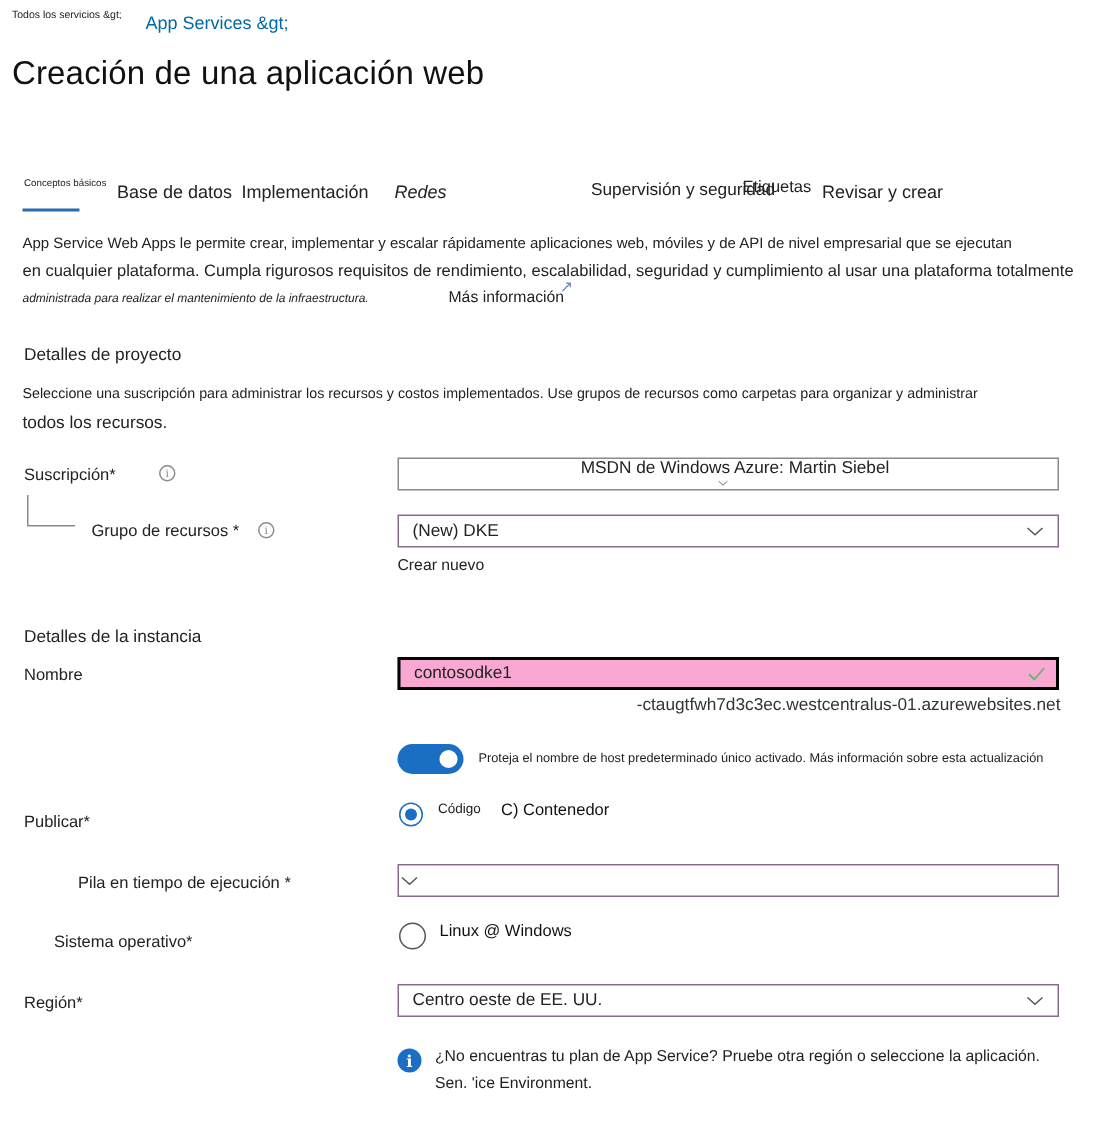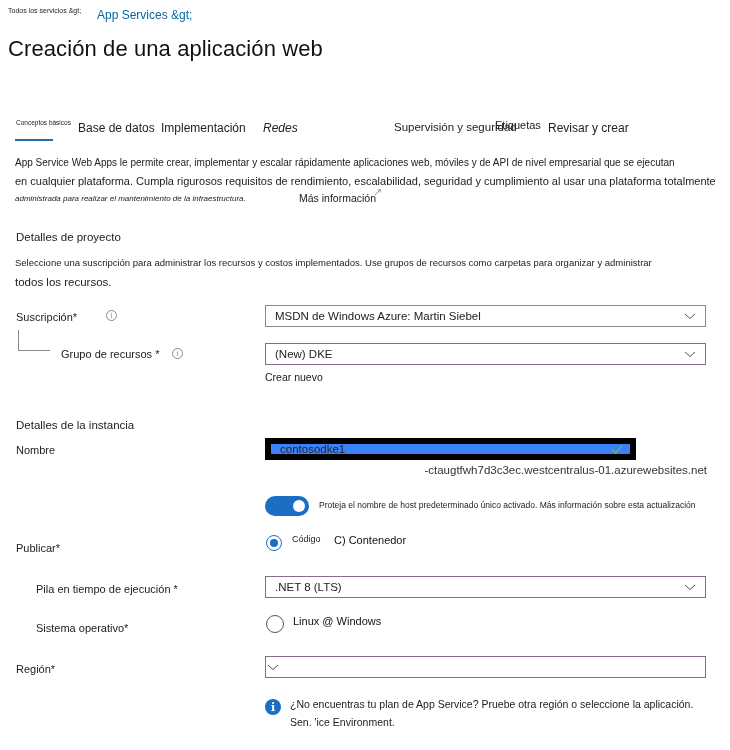--- a/index.html
+++ b/index.html
@@ -23,21 +23,21 @@
     .info-icon { width: 11px; height: 11px; border: 1px solid #8a8a8a; border-radius: 50%; font-size: 7px; color: #8a8a8a; display: flex; align-items: center; justify-content: center; box-sizing: border-box; font-family: "DejaVu Serif", serif; }
 
     .tree-line-v { position: absolute; left: 18px; top: 330px; width: 1px; height: 20px; background: #8a8a8a; }
     .tree-line-h { position: absolute; left: 18px; top: 350px; width: 32px; height: 1px; background: #8a8a8a; }
 
     .dropdown { position: absolute; left: 265px; width: 441px; height: 22px; border: 1px solid #8a8a8a; box-sizing: border-box; background: #fff; display: flex; align-items: center; cursor: pointer; }
     .dropdown.purple { border-color: #8a6a8e; }
     .dropdown .value { padding-left: 9px; font-size: 11.5px; color: #222; flex: 1; }
     .dropdown .chev { width: 14px; height: 14px; margin-right: 8px; }
 
-    .textbox { position: absolute; left: 265px; width: 371px; height: 22px; border: 6px solid #000000; box-sizing: border-box; background: #3b82f6; display: flex; align-items: center; }
+    .textbox { position: absolute; left: 265px; width: 441px; height: 22px; border: 2px solid #000000; box-sizing: border-box; background: #f9a8d4; display: flex; align-items: center; }
     .textbox .value { padding-left: 9px; font-size: 11.5px; color: #222; flex: 1; }
     .textbox .check { width: 14px; height: 14px; margin-right: 6px; }
 
     .suffix { font-size: 11.5px; color: #333; }
 
     .toggle { position: absolute; left: 265px; top: 496px; width: 44px; height: 20px; background: #1a6fc4; border-radius: 10px; cursor: pointer; }
     .toggle .knob { position: absolute; right: 4px; top: 4px; width: 12px; height: 12px; background: #fff; border-radius: 50%; }
     .toggle-text { font-size: 8.5px; color: #222; }
 
     .radio { width: 16px; height: 16px; border: 1.5px solid #555; border-radius: 50%; box-sizing: border-box; display: flex; align-items: center; justify-content: center; background: #fff; cursor: pointer; }
@@ -74,21 +74,21 @@
       <path d="M2 8 L8 2 M5 2 H8 V5" stroke="#6a8fc0" stroke-width="1" fill="none"></path>
     </svg>
 </div>
 
 <div class="abs section-title" style="left:16px; top:231px;">Detalles de proyecto</div>
 <div class="abs desc" style="left:15px; top:257px; font-size:9.5px;">Seleccione una suscripción para administrar los recursos y costos implementados. Use grupos de recursos como carpetas para organizar y administrar</div>
 <div class="abs desc" style="left:15px; top:276px; font-size:11.5px;">todos los recursos.</div>
 
 <div class="abs label" style="left:16px; top:311px;">Suscripción*</div>
 <div class="abs info-icon" style="left:106px; top:310px;">i</div>
-<div class="dropdown" style="top:305px;">
+<div class="dropdown" style="top:305px;flex-direction:column;">
   <span class="value">MSDN de Windows Azure: Martin Siebel</span>
   <svg class="chev" viewBox="0 0 14 14">
       <path d="M2 5 L7 9.5 L12 5" stroke="#555" stroke-width="1" fill="none"></path>
     </svg>
 </div>
 
 <div class="tree-line-v"></div>
 <div class="tree-line-h"></div>
 
 <div class="abs label" style="left:61px; top:348px;">Grupo de recursos *</div>
@@ -117,34 +117,34 @@
 </div>
 <div class="abs toggle-text" style="left:319px; top:500px;">Proteja el nombre de host predeterminado único activado. Más información sobre esta actualización</div>
 
 <div class="abs label" style="left:16px; top:542px;">Publicar*</div>
 <div class="abs radio checked" style="left:266px; top:535px;">
   <div class="dot"></div>
 </div>
 <div class="abs radio-small-label" style="left:292px; top:534px;">Código</div>
 <div class="abs radio-big-label" style="left:334px; top:534px;">C) Contenedor</div>
 
-<div class="abs label" style="left:16px; top:583px;padding-left:20px;">Pila en tiempo de ejecución *</div>
+<div class="abs label" style="left:32px; top:583px;padding-left:20px;">Pila en tiempo de ejecución *</div>
 <div class="dropdown purple" style="top:576px;">
-  <span class="value">.NET 8 (LTS)</span>
   <svg class="chev" viewBox="0 0 14 14">
       <path d="M2 5 L7 9.5 L12 5" stroke="#555" stroke-width="1" fill="none"></path>
     </svg>
 </div>
 
 <div class="abs label" style="left:16px; top:622px;margin-left:20px;">Sistema operativo*</div>
 <div class="abs radio" style="left:266px; top:615px; width:18px; height:18px;"></div>
 <div class="abs radio-big-label" style="left:293px; top:615px;">Linux @ Windows</div>
 
 <div class="abs label" style="left:16px; top:663px;">Región*</div>
 <div class="dropdown purple" style="top:656px;">
+  <span class="value">Centro oeste de EE. UU.</span>
   <svg class="chev" viewBox="0 0 14 14">
       <path d="M2 5 L7 9.5 L12 5" stroke="#555" stroke-width="1" fill="none"></path>
     </svg>
 </div>
 
 <div class="abs info-filled" style="left:265px; top:699px;">i</div>
 <div class="abs info-text" style="left:290px; top:698px;">¿No encuentras tu plan de App Service? Pruebe otra región o seleccione la aplicación.</div>
 <div class="abs info-text" style="left:290px; top:716px;">Sen. 'ice Environment.</div>
 
 </body></html>

